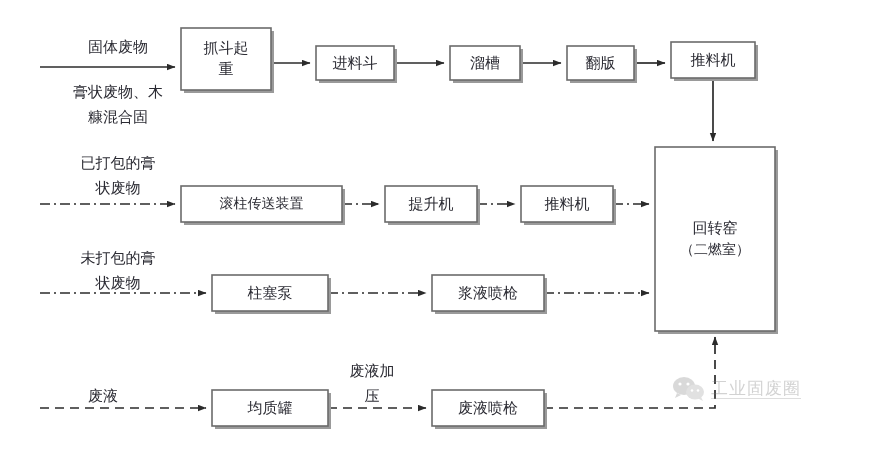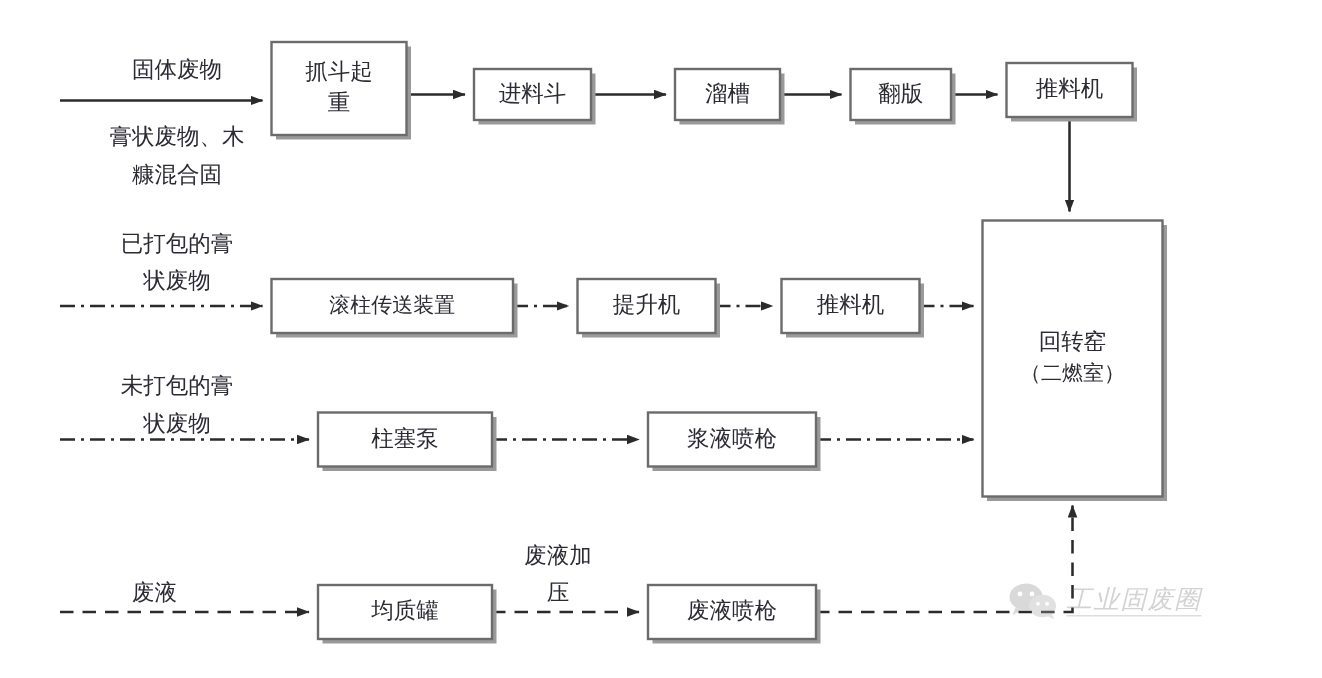--- a/index.html
+++ b/index.html
@@ -191,21 +191,21 @@
         <g>
           <text x="103" y="396" class="free-label" text-anchor="middle">废液</text>
         </g>
         <g>
           <text x="372" y="371" class="free-label" text-anchor="middle">废液加</text>
           <text x="372" y="396" class="free-label" text-anchor="middle">压</text>
         </g>
       </g>
   </svg>
 
-  <div class="watermark" id="watermark" style="left: 672px; top: 388px; font-style: italic;">
+  <div class="watermark" id="watermark" style="left: 672px; top: 376px;">
     <svg width="34" height="26" viewBox="0 0 34 26">
       <ellipse cx="12" cy="10" rx="11" ry="9" fill="#8d8d8d"></ellipse>
       <path d="M5 17 L3 22 L9 19 z" fill="#8d8d8d"></path>
       <circle cx="8" cy="8" r="1.6" fill="#ffffff"></circle>
       <circle cx="16" cy="8" r="1.6" fill="#ffffff"></circle>
       <ellipse cx="23" cy="16" rx="9" ry="7.5" fill="#a5a5a5"></ellipse>
       <path d="M29 21 L31 25 L26 22.5 z" fill="#a5a5a5"></path>
       <circle cx="20" cy="14.5" r="1.3" fill="#ffffff"></circle>
       <circle cx="26" cy="14.5" r="1.3" fill="#ffffff"></circle>
     </svg>

